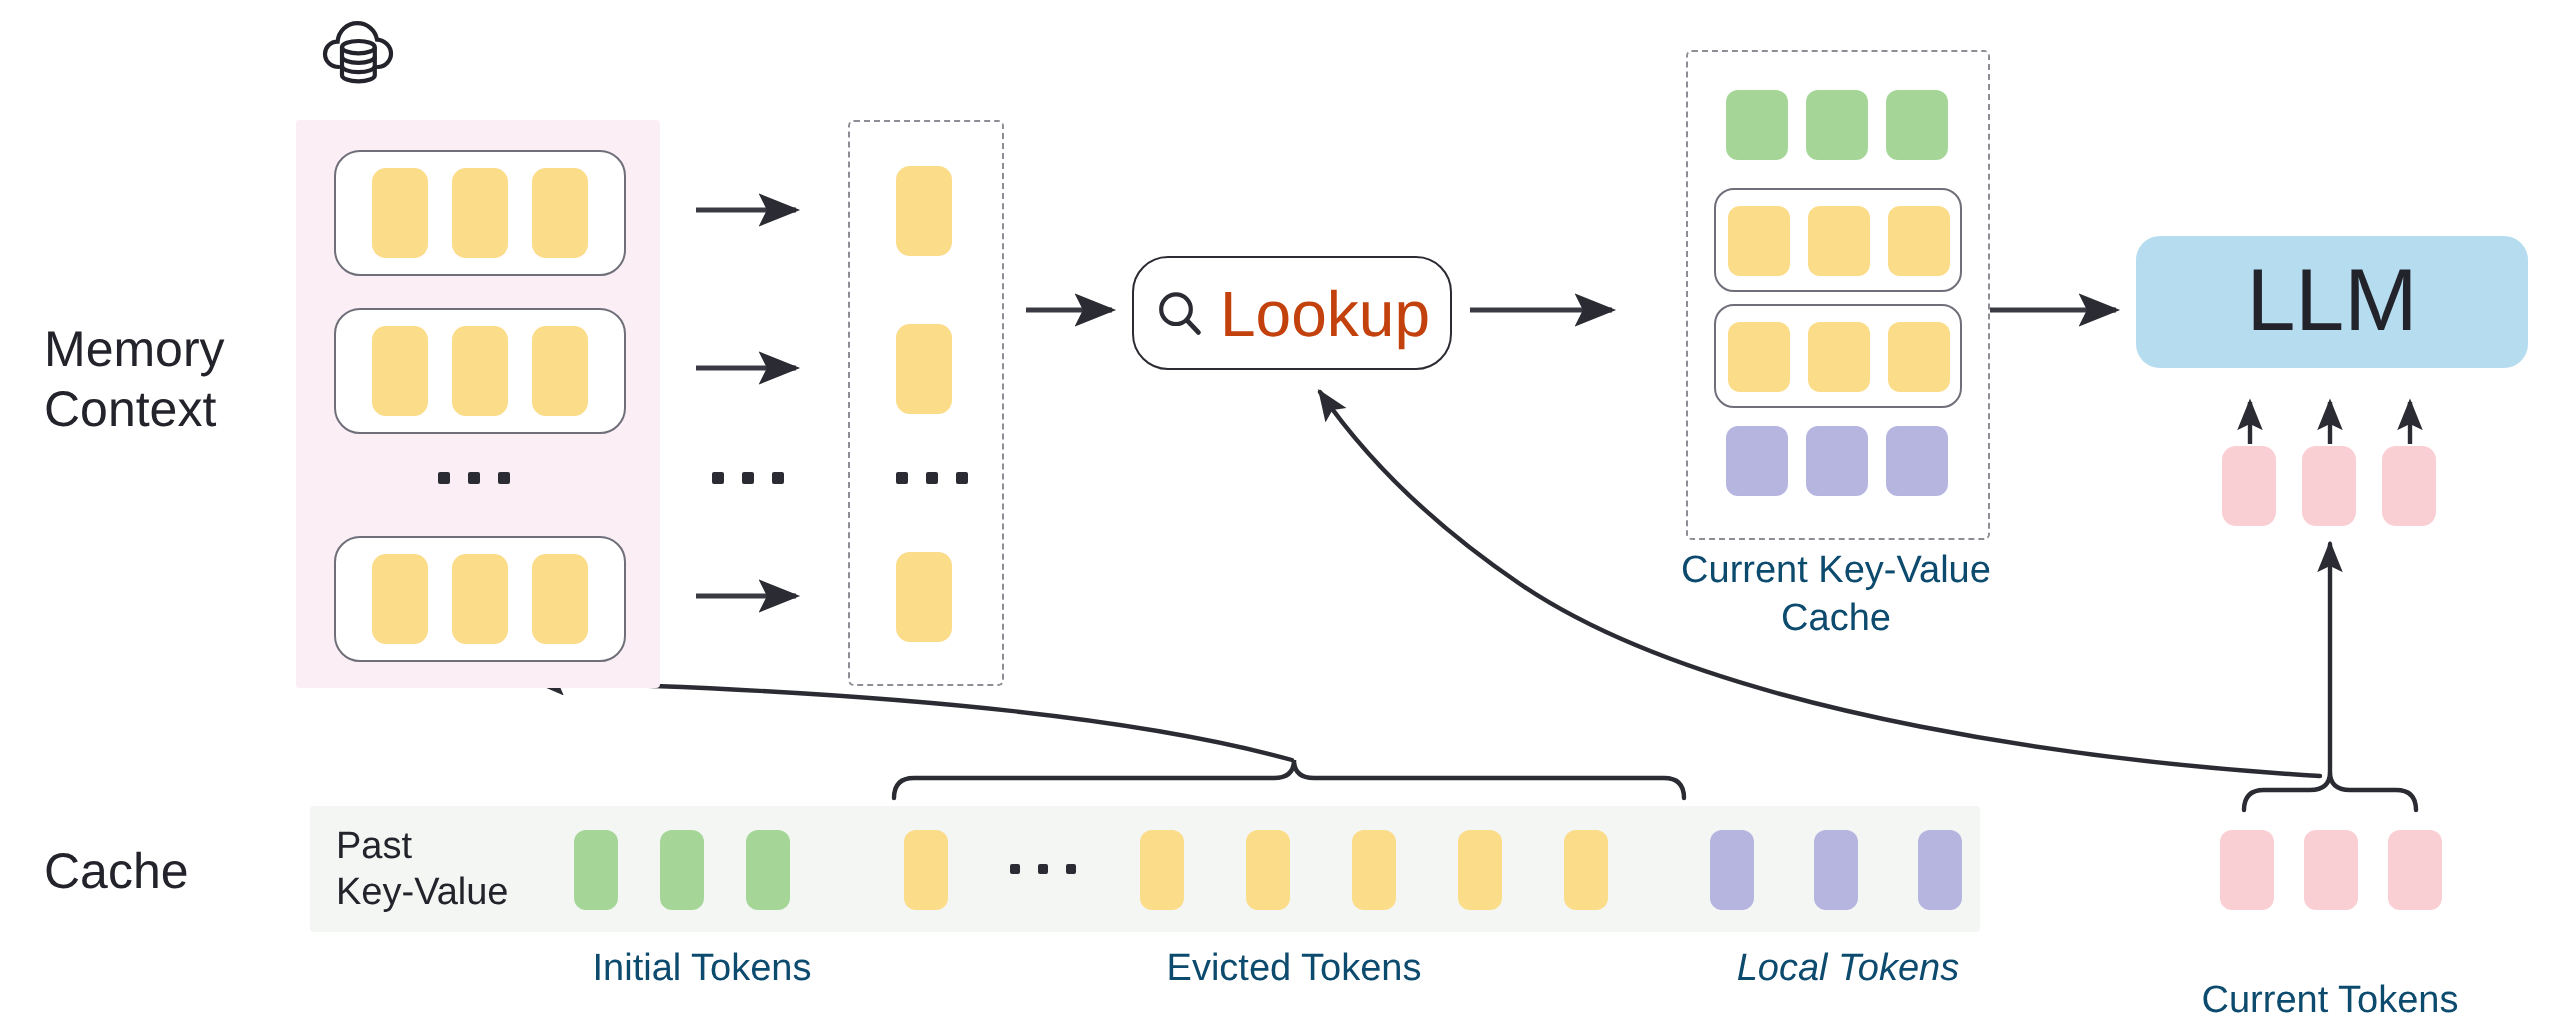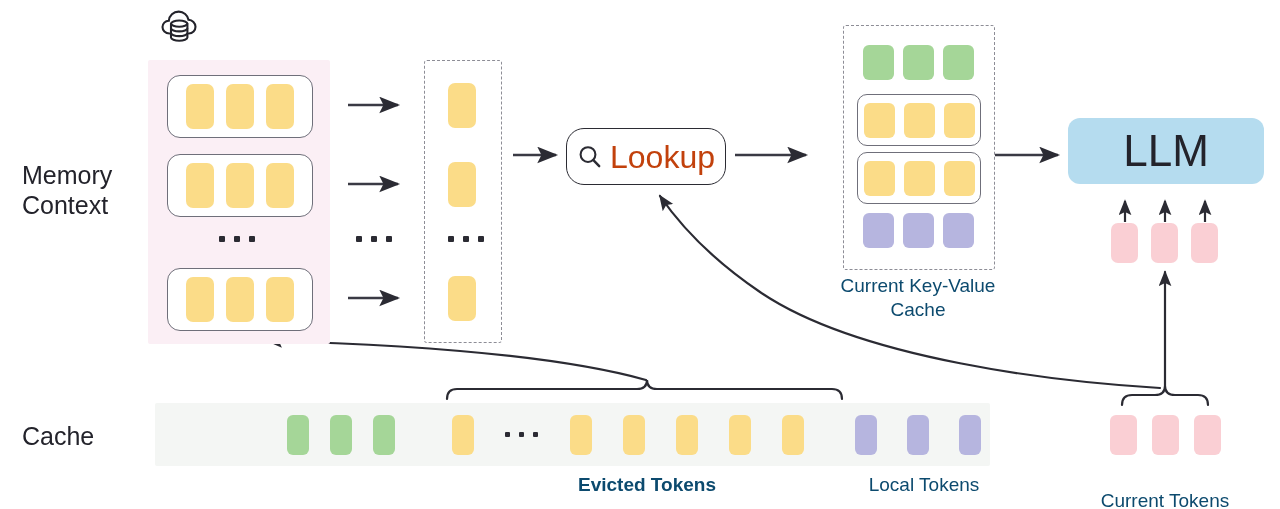--- a/index.html
+++ b/index.html
@@ -210,20 +210,24 @@
   <div class="abs llm-box" style="left:1068px;top:118px;width:196px;height:66px;">
     <span class="lbl-llm">LLM</span>
   </div>
 
   <span class="abs tok tok-k tok-cur" style="left:1111px;top:223px;"></span>
   <span class="abs tok tok-k tok-cur" style="left:1151px;top:223px;"></span>
   <span class="abs tok tok-k tok-cur" style="left:1191px;top:223px;"></span>
 
   <div class="abs inputs-strip" style="left:155px;top:403px;width:835px;height:63px;"></div>
 
+  <div class="abs lbl-pkv" style="left:168px;top:412px;width:110px;">
+    <div>Past</div>
+    <div>Key-Value</div>
+  </div>
 
   <span class="abs tok tok-g tok-in" style="left:287px;top:415px;"></span>
   <span class="abs tok tok-g tok-in" style="left:330px;top:415px;"></span>
   <span class="abs tok tok-g tok-in" style="left:373px;top:415px;"></span>
 
   <span class="abs tok tok-y tok-in" style="left:452px;top:415px;"></span>
   <div class="abs ell ell-sm" style="left:505px;top:432px;">
     <i></i>
       <i></i>
       <i></i>
@@ -235,17 +239,18 @@
   <span class="abs tok tok-y tok-in" style="left:782px;top:415px;"></span>
 
   <span class="abs tok tok-p tok-in" style="left:855px;top:415px;"></span>
   <span class="abs tok tok-p tok-in" style="left:907px;top:415px;"></span>
   <span class="abs tok tok-p tok-in" style="left:959px;top:415px;"></span>
 
   <span class="abs tok tok-k tok-in" style="left:1110px;top:415px;width:27px;"></span>
   <span class="abs tok tok-k tok-in" style="left:1152px;top:415px;width:27px;"></span>
   <span class="abs tok tok-k tok-in" style="left:1194px;top:415px;width:27px;"></span>
 
-  <div class="abs lbl-cap" style="left:557px;top:473px;width:180px;font-weight:bold;">Evicted Tokens</div>
-  <div class="abs lbl-cap" style="left:838px;top:473px;width:172px;">Local Tokens</div>
+  <div class="abs lbl-cap" style="left:265px;top:473px;width:172px;">Initial Tokens</div>
+  <div class="abs lbl-cap" style="left:557px;top:473px;width:180px;">Evicted Tokens</div>
+  <div class="abs lbl-cap" style="left:838px;top:473px;width:172px;font-style:italic;">Local Tokens</div>
   <div class="abs lbl-cap" style="left:1079px;top:489px;width:172px;">Current Tokens</div>
 
 </div>
 
 </body></html>

